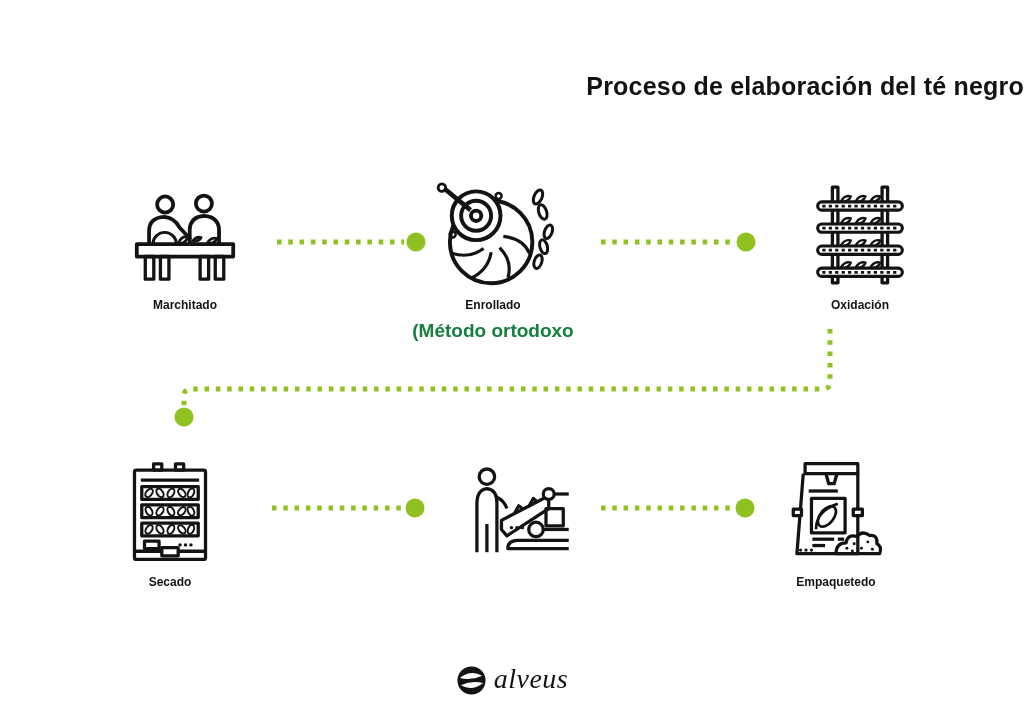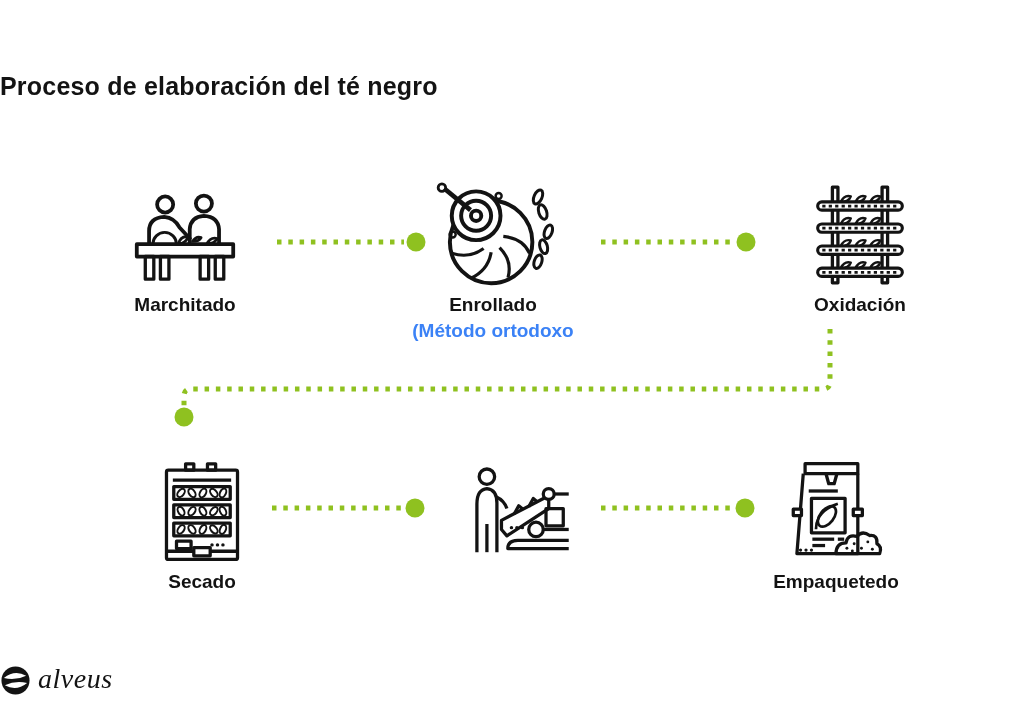--- a/index.html
+++ b/index.html
@@ -1,41 +1,41 @@
 <!DOCTYPE html>
 <html><head>
 <meta charset="utf-8">
 <style>
   html,body{margin:0;padding:0;background:#fff;}
   #canvas{
     position:relative;width:1024px;height:724px;background:#fff;
     font-family:"Liberation Sans",sans-serif;color:#131313;overflow:hidden;
   }
   .title{
-    position:absolute;top:72px;left:0;width:1024px;text-align:left;
+    position:absolute;top:72px;left:0;width:1024px;text-align:right;
     font-size:25px;font-weight:bold;letter-spacing:.2px;color:#131313;
   }
   .step{position:absolute;width:220px;display:flex;flex-direction:column;align-items:center;}
   .icon-box{display:flex;align-items:flex-end;justify-content:center;width:220px;}
-  .step-label{font-size:19px;font-weight:bold;line-height:26px;margin-top:5px;color:#131313;}
-  .step-sublabel{font-size:19px;font-weight:bold;text-align:left;line-height:26px;color:#3b82f6;}
+  .step-label{font-size:12px;font-weight:bold;line-height:26px;margin-top:5px;color:#131313;}
+  .step-sublabel{font-size:19px;font-weight:bold;text-align:left;line-height:26px;color:#15803d;}
   .row1{top:175px}
   .row1 .icon-box{height:112px}
   .row2{top:442px}
   .row2 .icon-box{height:122px}
   #s-marchitado{left:75px}
   #s-enrollado{left:383px}
   #s-oxidacion{left:750px}
-  #s-secado{left:92px}
+  #s-secado{left:60px}
   #s-clasificacion{left:406px}
   #s-empaquetedo{left:726px}
   #connector-layer{position:absolute;left:0;top:0;pointer-events:none;}
   .footer{
     position:absolute;left:0;top:660px;width:1024px;height:40px;
-    display:flex;align-items:center;justify-content:flex-start;gap:7px;
+    display:flex;align-items:center;justify-content:center;gap:7px;
   }
   .brand-text{
     font-family:"Liberation Serif",serif;font-style:italic;font-size:28px;
     color:#131313;letter-spacing:.5px;padding-bottom:2px;
   }
   .ic{stroke:#131313;fill:none;stroke-linejoin:round;}
 </style>
 </head>
 <body>
 

